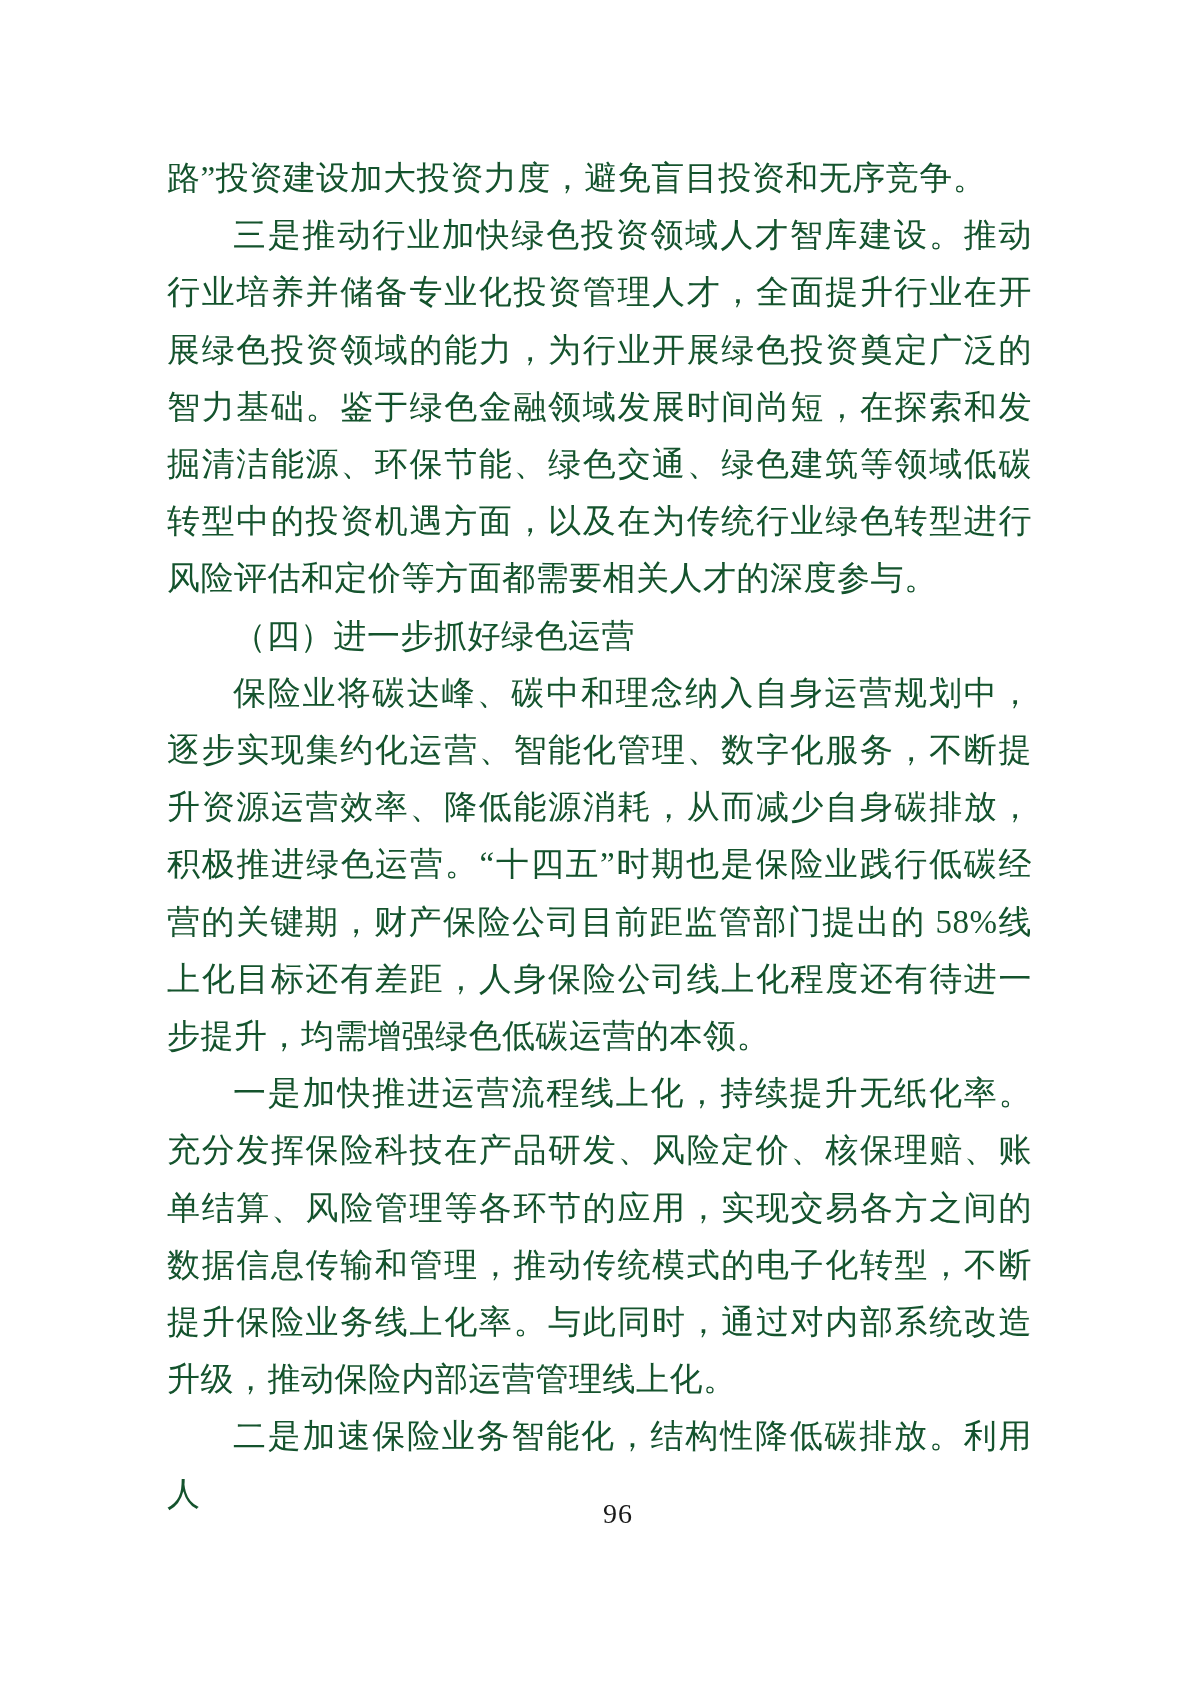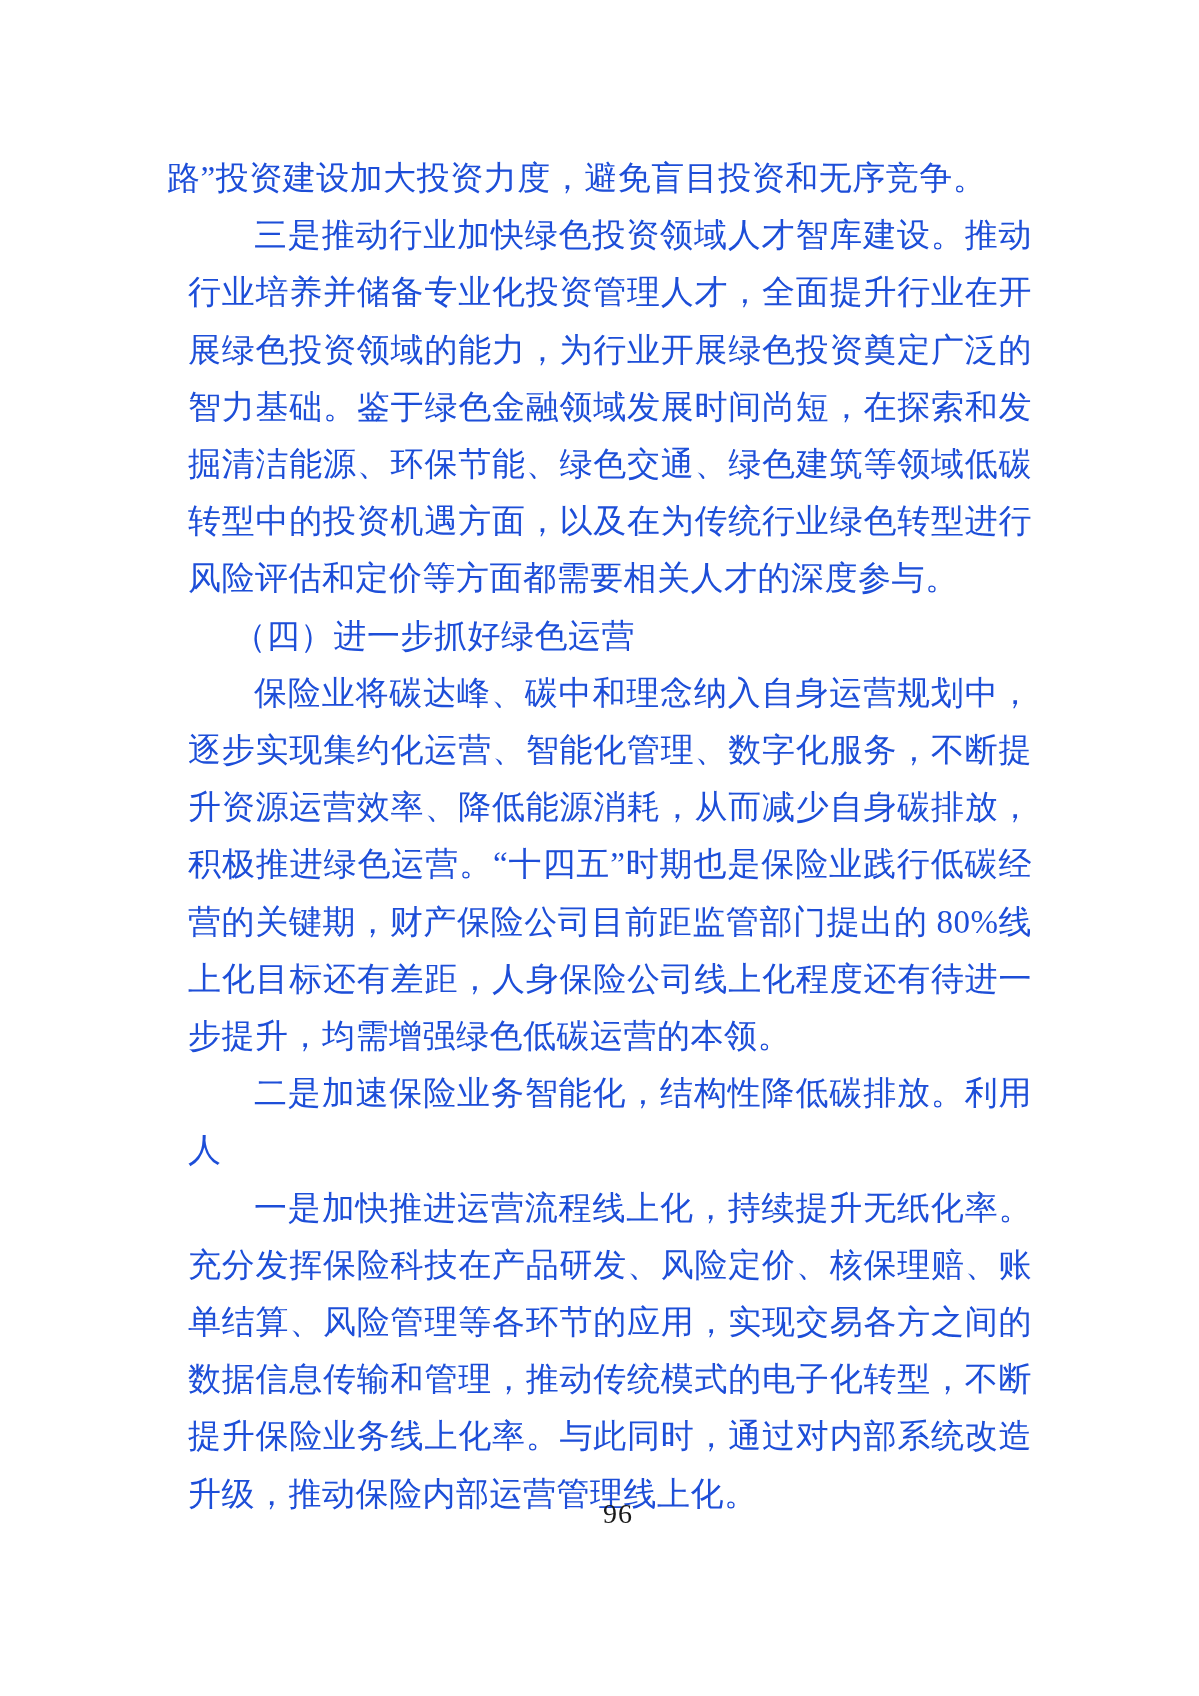--- a/index.html
+++ b/index.html
@@ -28,24 +28,24 @@
   }
   .para {
     margin: 0;
     padding: 0;
     font-size: 33px;
     line-height: 57.2px;
     letter-spacing: 0.5px;
     text-align: justify;
     text-justify: inter-character;
     word-break: break-all;
-    color: #1d4ed8;
+    color: #14532d;
     font-weight: 400;
   }
-  .para.body { text-indent: 2em; margin-left: 21px; }
+  .para.body { text-indent: 2em; }
   .para.body-continuation { text-indent: 0; }
   .para.heading {
     text-indent: 2em;
     font-weight: 400;
   }
   .page-number {
     position: absolute;
     top: 1498px;
     left: 0;
     width: 1236px; 
@@ -56,18 +56,18 @@
   }
 </style>
 </head>
 <body>
 
 <div class="page">
   <div class="text-block" id="text-block">
       <p class="para body-continuation">路”投资建设加大投资力度，避免盲目投资和无序竞争。</p>
       <p class="para body">三是推动行业加快绿色投资领域人才智库建设。推动行业培养并储备专业化投资管理人才，全面提升行业在开展绿色投资领域的能力，为行业开展绿色投资奠定广泛的智力基础。鉴于绿色金融领域发展时间尚短，在探索和发掘清洁能源、环保节能、绿色交通、绿色建筑等领域低碳转型中的投资机遇方面，以及在为传统行业绿色转型进行风险评估和定价等方面都需要相关人才的深度参与。</p>
       <p class="para heading">（四）进一步抓好绿色运营</p>
-      <p class="para body">保险业将碳达峰、碳中和理念纳入自身运营规划中，逐步实现集约化运营、智能化管理、数字化服务，不断提升资源运营效率、降低能源消耗，从而减少自身碳排放，积极推进绿色运营。“十四五”时期也是保险业践行低碳经营的关键期，财产保险公司目前距监管部门提出的 80%线上化目标还有差距，人身保险公司线上化程度还有待进一步提升，均需增强绿色低碳运营的本领。</p>
+      <p class="para body">保险业将碳达峰、碳中和理念纳入自身运营规划中，逐步实现集约化运营、智能化管理、数字化服务，不断提升资源运营效率、降低能源消耗，从而减少自身碳排放，积极推进绿色运营。“十四五”时期也是保险业践行低碳经营的关键期，财产保险公司目前距监管部门提出的 58%线上化目标还有差距，人身保险公司线上化程度还有待进一步提升，均需增强绿色低碳运营的本领。</p>
+      <p class="para body">一是加快推进运营流程线上化，持续提升无纸化率。充分发挥保险科技在产品研发、风险定价、核保理赔、账单结算、风险管理等各环节的应用，实现交易各方之间的数据信息传输和管理，推动传统模式的电子化转型，不断提升保险业务线上化率。与此同时，通过对内部系统改造升级，推动保险内部运营管理线上化。</p>
       <p class="para body">二是加速保险业务智能化，结构性降低碳排放。利用人</p>
-      <p class="para body">一是加快推进运营流程线上化，持续提升无纸化率。充分发挥保险科技在产品研发、风险定价、核保理赔、账单结算、风险管理等各环节的应用，实现交易各方之间的数据信息传输和管理，推动传统模式的电子化转型，不断提升保险业务线上化率。与此同时，通过对内部系统改造升级，推动保险内部运营管理线上化。</p>
     </div>
   <div class="page-number">96</div>
 </div>
 
 </body></html>

